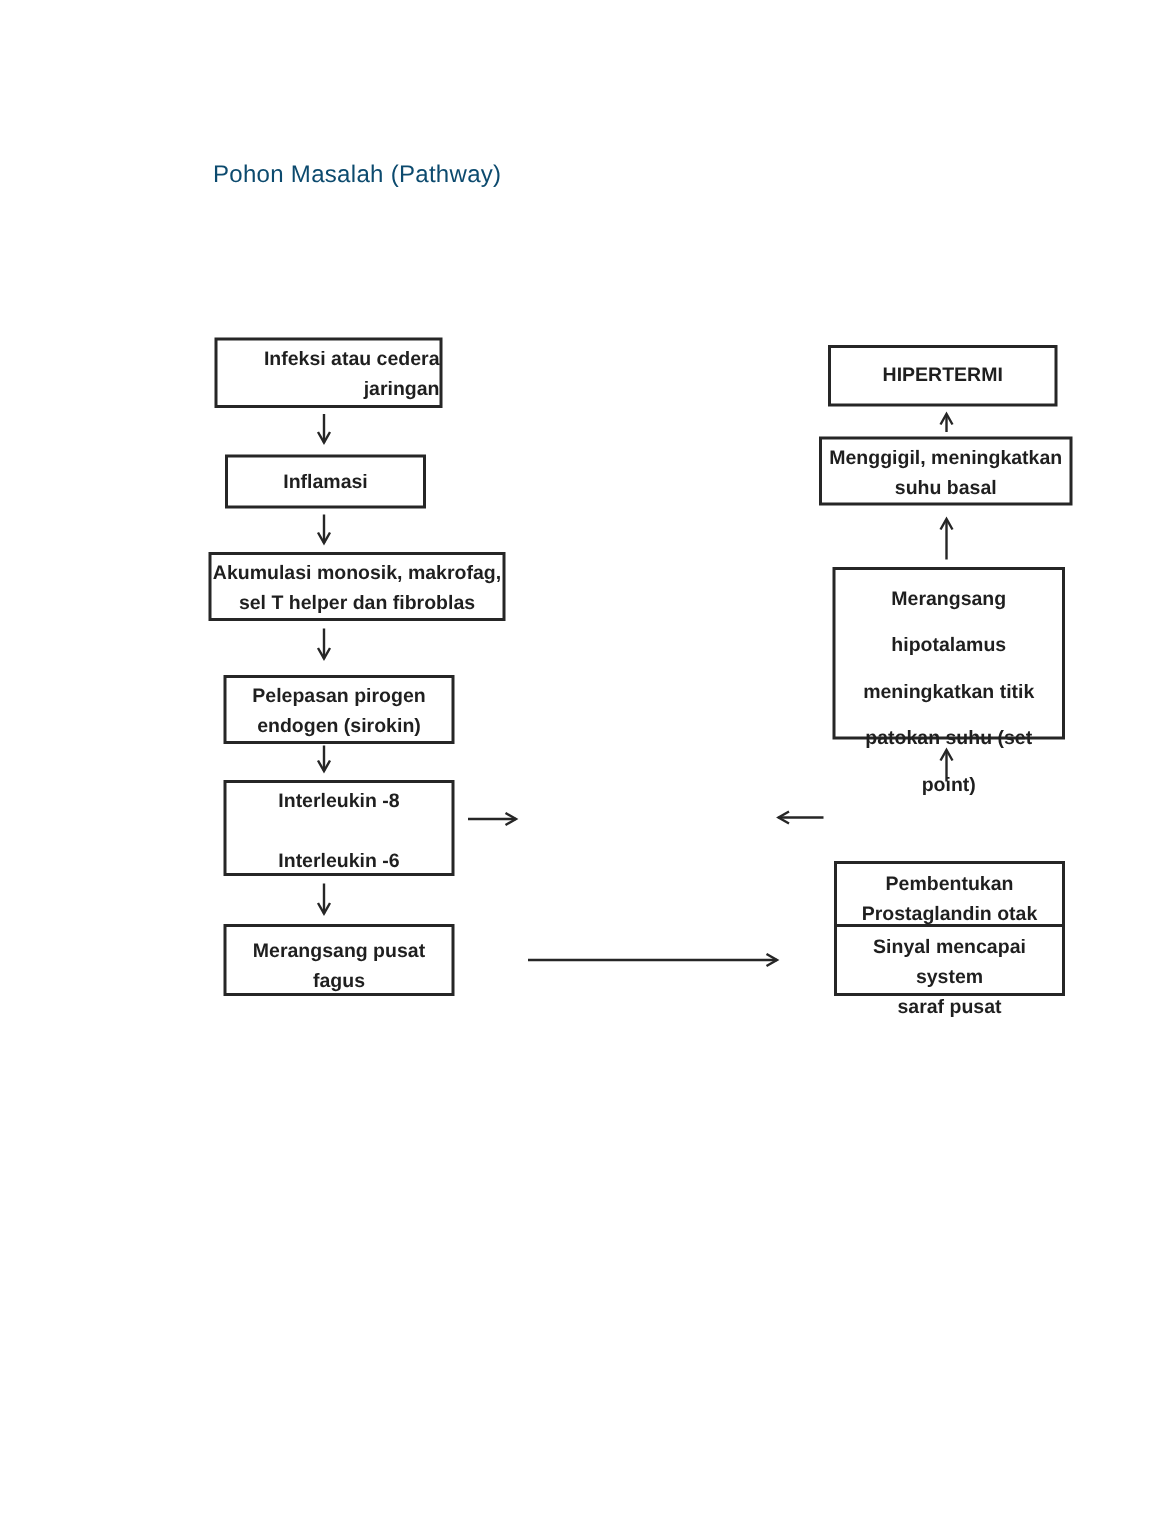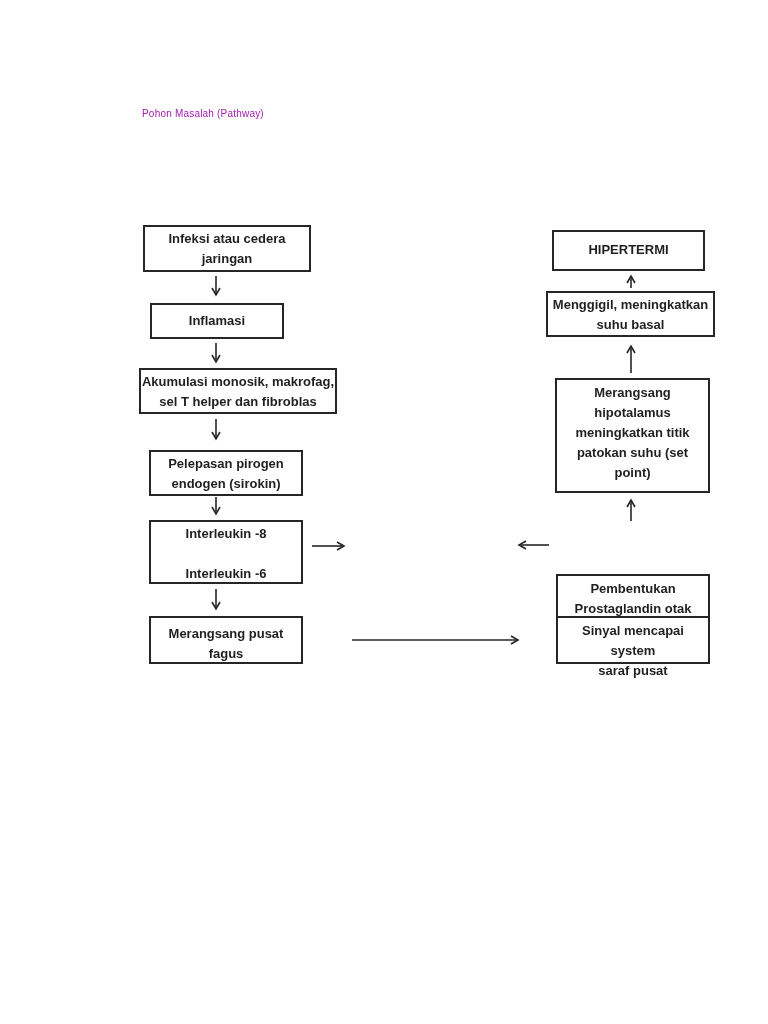--- a/index.html
+++ b/index.html
@@ -8,38 +8,38 @@
     width: 768px;
     height: 1024px;
     background: #ffffff;
     font-family: "Liberation Sans", sans-serif;
     overflow: hidden;
   }
   .title {
     position: absolute;
     left: 142px;
     top: 108px;
-    font-size: 10px;
-    color: #a21caf;
+    font-size: 16px;
+    color: #0c4a6e;
     letter-spacing: 0.2px;
     text-align: right;
   }
   .box {
     position: absolute;
     box-sizing: border-box;
     border: 2px solid #262626;
     background: #ffffff;
     color: #1f1f1f;
     font-size: 13px;
     font-weight: bold;
     line-height: 20px;
     text-align: center;
     white-space: pre-line;
   }
-  .box.lh22 { line-height: 20px; }
+  .box.lh22 { line-height: 31px; }
   svg.arrows {
     position: absolute;
     left: 0; top: 0;
     width: 768px;
     height: 1024px;
     pointer-events: none;
   }
 </style>
 </head>
 <body>
@@ -63,21 +63,21 @@
       <line x1="631" y1="288" x2="631" y2="276" marker-end="url(#ah)"></line>
       <line x1="631" y1="373" x2="631" y2="346" marker-end="url(#ah)"></line>
       <line x1="631" y1="521" x2="631" y2="500" marker-end="url(#ah)"></line>
       <line x1="631" y1="610" x2="631" y2="582" marker-end="url(#ah)"></line>
       <line x1="312" y1="546" x2="344" y2="546" marker-end="url(#ah)"></line>
       <line x1="549" y1="545" x2="519" y2="545" marker-end="url(#ah)"></line>
       <line x1="352" y1="640" x2="518" y2="640" marker-end="url(#ah)"></line>
     </g>
   </svg>
 
-  <div class="box" style="left:143px; top:225px; width:168px; height:47px; padding-top:2px;">Infeksi atau cedera
+  <div class="box" style="left:143px; top:225px; width:152px; height:47px; padding-top:2px;text-align:right;">Infeksi atau cedera
 jaringan</div>
 
   <div class="box" style="left:150px; top:303px; width:134px; height:36px; padding-top:6px;">Inflamasi</div>
 
   <div class="box" style="left:139px; top:368px; width:198px; height:46px; padding-top:2px;">Akumulasi monosik, makrofag,
 sel T helper dan fibroblas</div>
 
   <div class="box" style="left:149px; top:450px; width:154px; height:46px; padding-top:2px;">Pelepasan pirogen
 endogen (sirokin)</div>
 

